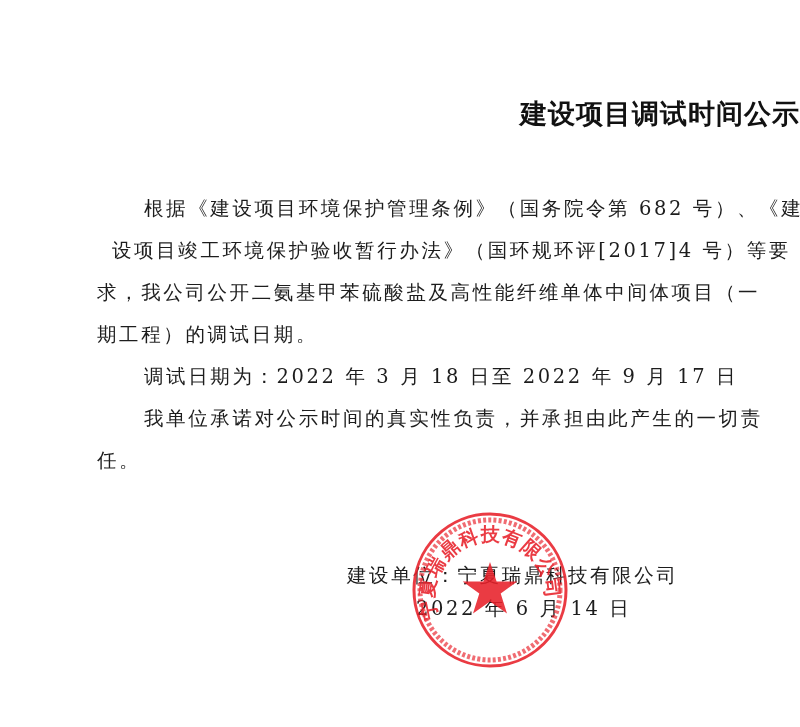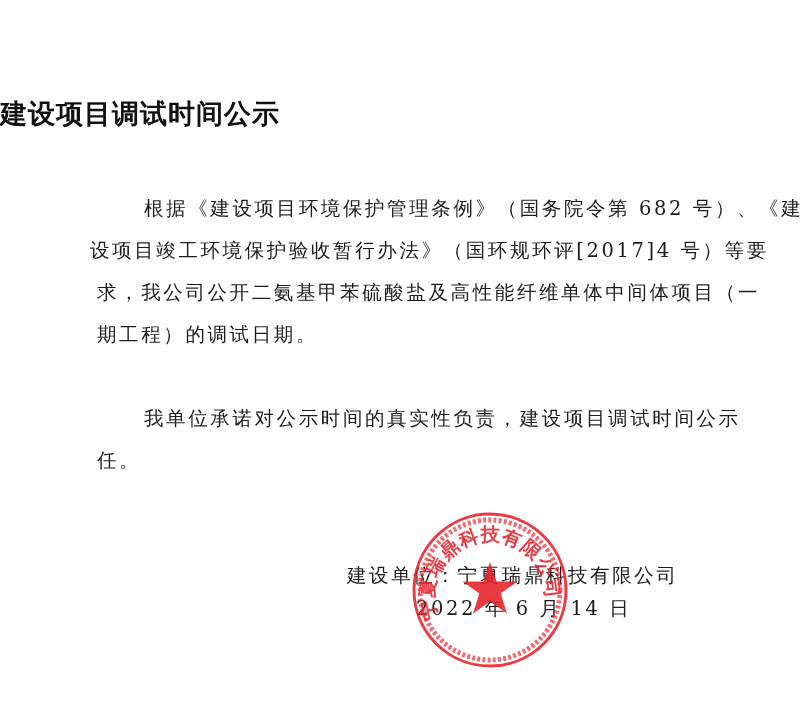--- a/index.html
+++ b/index.html
@@ -1,46 +1,47 @@
 <!DOCTYPE html>
 <html><head>
 <meta charset="utf-8">
 <style>
   html, body { margin: 0; padding: 0; background: #ffffff; }
   body { width: 800px; height: 727px; position: relative; overflow: hidden;
          font-family: "DejaVu Serif", "Liberation Serif", serif; color: #1a1a1a; }
   .page { position: absolute; left: 0; top: 0; width: 800px; height: 727px; }
-  .title { position: absolute; top: 96px; left: 0; width: 800px; text-align: left;
+  .title { position: absolute; top: 96px; left: 0; width: 800px; text-align: right;
            font-family: "DejaVu Sans", "Liberation Sans", sans-serif;
            font-size: 27px; font-weight: bold; letter-spacing: 1px; color: #111; }
   .line { position: absolute; font-size: 19.5px; letter-spacing: 2.6px; white-space: nowrap; color: #1d1d1d; }
   .l1 { top: 195px; left: 144px; }
-  .l2 { top: 237px; left: 90px; }
+  .l2 { top: 237px; left: 112px; }
   .l3 { top: 279px; left: 97px; }
   .l4 { top: 321px; left: 97px; }
   .l5 { top: 363px; left: 144px; }
   .l6 { top: 405px; left: 144px; }
   .l7 { top: 447px; left: 97px; }
   .sig1 { top: 554px; left: 347px; margin-top: 8px; }
   .sig2 { top: 595px; left: 402px; margin-left: 14px; }
   .seal { position: absolute; left: 410px; top: 510px; width: 160px; height: 160px; opacity: 0.88; }
 </style>
 </head>
 <body>
 
 <div class="page">
   <div class="title">建设项目调试时间公示</div>
 
   <div class="line l1">根据《建设项目环境保护管理条例》（国务院令第 682 号）、《建</div>
   <div class="line l2">设项目竣工环境保护验收暂行办法》（国环规环评[2017]4 号）等要</div>
   <div class="line l3">求，我公司公开二氨基甲苯硫酸盐及高性能纤维单体中间体项目（一</div>
   <div class="line l4">期工程）的调试日期。</div>
 
+  <div class="line l5">调试日期为：2022 年 3 月 18 日至 2022 年 9 月 17 日</div>
 
-  <div class="line l6">我单位承诺对公示时间的真实性负责，建设项目调试时间公示</div>
+  <div class="line l6">我单位承诺对公示时间的真实性负责，并承担由此产生的一切责</div>
   <div class="line l7">任。</div>
 
   <div class="line sig1">建设单位：宁夏瑞鼎科技有限公司</div>
   <div class="line sig2">2022 年 6 月 14 日</div>
 
   <svg class="seal" viewBox="0 0 160 160" xmlns="http://www.w3.org/2000/svg">
     <defs>
       <path id="sealArc" d="M 30 112 A 56 56 0 1 1 130 112" fill="none"></path>
     </defs>
     <circle cx="80" cy="80" r="76" fill="none" stroke="#e8202a" stroke-width="3"></circle>

